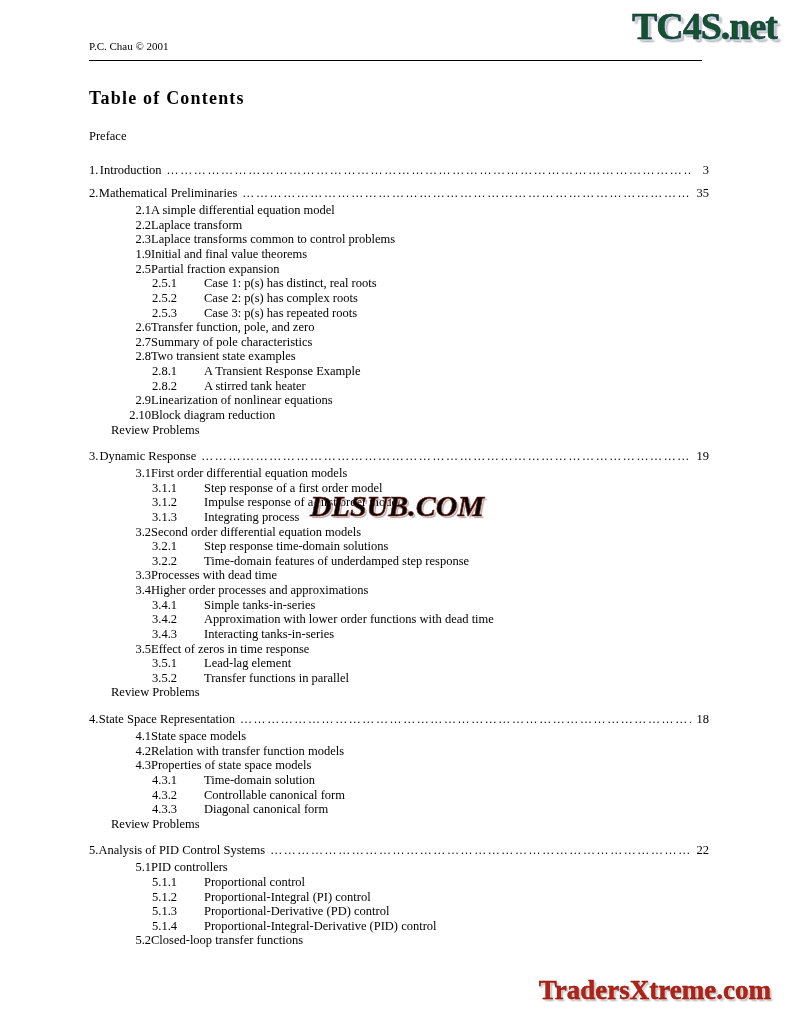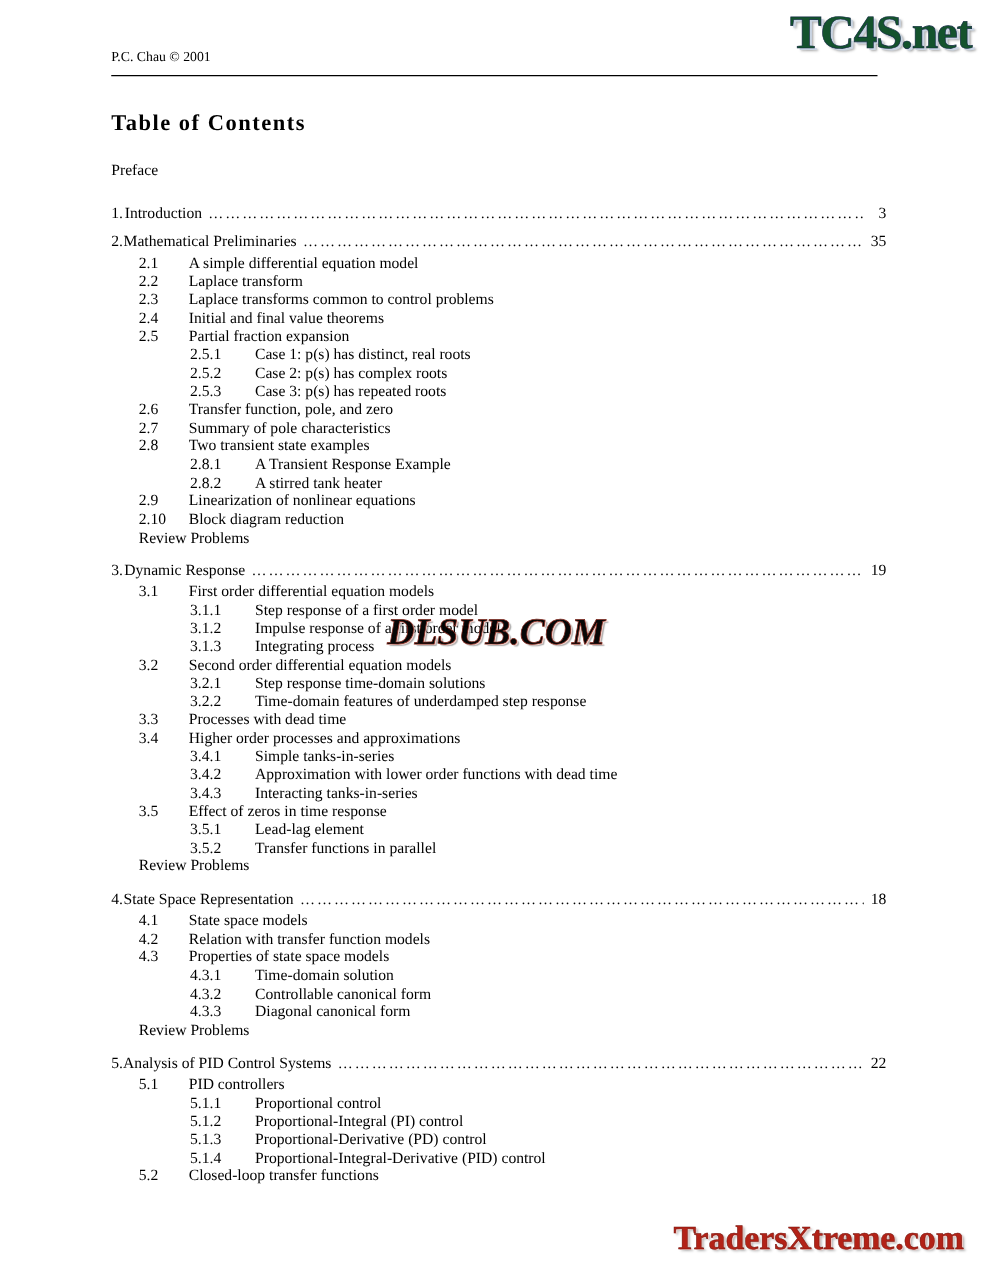--- a/index.html
+++ b/index.html
@@ -130,20 +130,21 @@
 
   .lvl2 {
     display: flex;
     margin-left: 0;
     padding-left: 22px;
     line-height: 1.17;
   }
   .lvl2 .num {
     width: 40px;
     flex: none;
+    text-align: right;
   }
   .lvl3 {
     display: flex;
     padding-left: 63px;
     line-height: 1.17;
   }
   .lvl3 .num {
     width: 52px;
     flex: none;
   }
@@ -188,21 +189,21 @@
         </div>
         <div class="lvl2">
           <span class="num">2.2</span>
           <span>Laplace transform</span>
         </div>
         <div class="lvl2">
           <span class="num">2.3</span>
           <span>Laplace transforms common to control problems</span>
         </div>
         <div class="lvl2">
-          <span class="num">2.4</span>
+          <span class="num">1.9</span>
           <span>Initial and final value theorems</span>
         </div>
         <div class="lvl2">
           <span class="num">2.5</span>
           <span>Partial fraction expansion</span>
         </div>
         <div class="lvl3">
           <span class="num">2.5.1</span>
           <span>Case 1: p(s) has distinct, real roots</span>
         </div>

